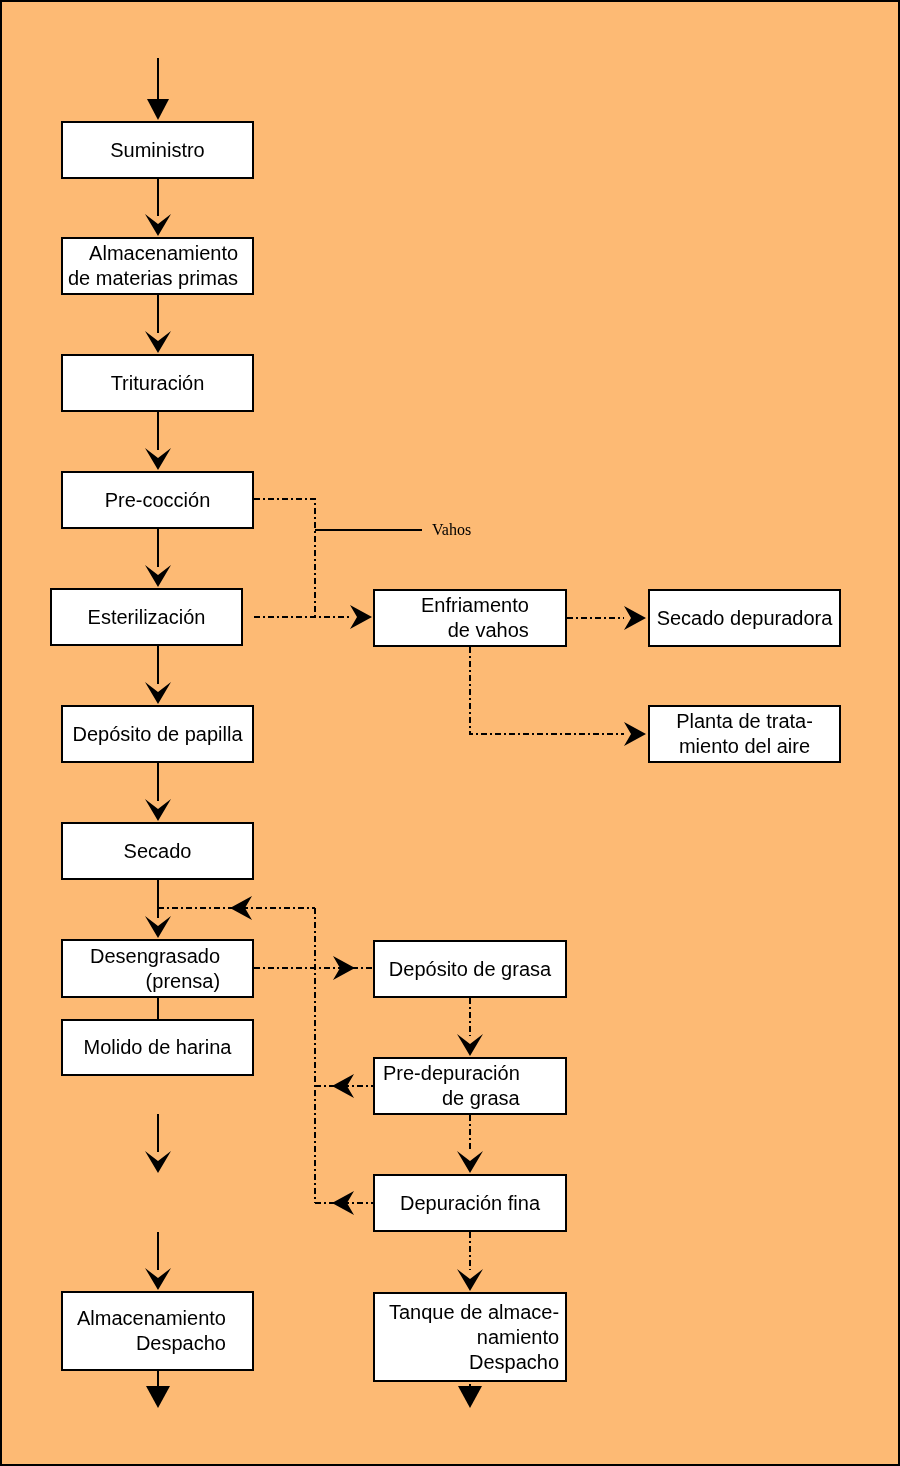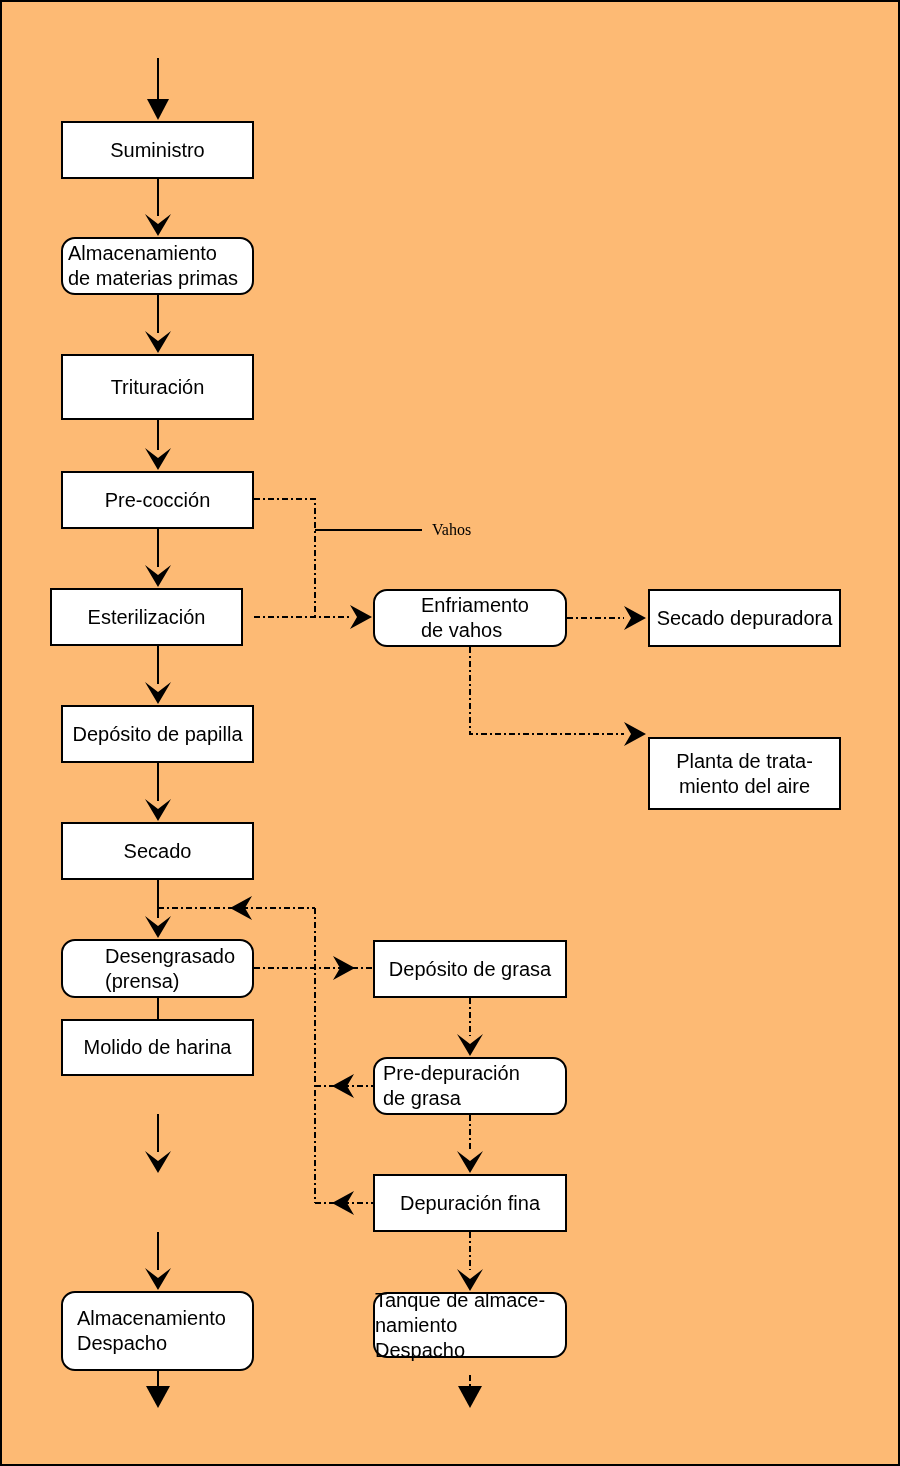--- a/index.html
+++ b/index.html
@@ -23,21 +23,21 @@
     background: #ffffff;
     border: 2px solid #000000;
     box-sizing: border-box;
     display: flex;
     align-items: center;
     font-size: 20px;
     line-height: 25px;
     color: #000000;
   }
   .node.center { justify-content: center; text-align: center; }
-  .node.left   { justify-content: flex-start; text-align: left; border-radius: 14px; }
+  .node.left   { justify-content: flex-start; text-align: right; }
   .node-label  { white-space: pre; }
   .float-label {
     position: absolute;
     font-size: 16px;
     line-height: 24px;
     color: #000000;
     white-space: pre;
     font-family: Liberation Serif, serif;
   }
 </style>
@@ -135,41 +135,41 @@
 
   <div class="node center" style="left:59px;top:119px;width:193px;height:58px">
     <span class="node-label">Suministro</span>
   </div>
 
   <div class="node left" style="left:59px;top:235px;width:193px;height:58px;padding-left:5px">
     <span class="node-label">Almacenamiento
 de materias primas</span>
   </div>
 
-  <div class="node center" style="left:59px;top:352px;width:193px;height:66px">
+  <div class="node center" style="left:59px;top:352px;width:193px;height:58px">
     <span class="node-label">Trituración</span>
   </div>
 
   <div class="node center" style="left:59px;top:469px;width:193px;height:58px">
     <span class="node-label">Pre-cocción</span>
   </div>
 
   <div class="node center" style="left:48px;top:586px;width:193px;height:58px">
     <span class="node-label">Esterilización</span>
   </div>
 
   <div class="node center" style="left:59px;top:703px;width:193px;height:58px">
     <span class="node-label">Depósito de papilla</span>
   </div>
 
   <div class="node center" style="left:59px;top:820px;width:193px;height:58px">
     <span class="node-label">Secado</span>
   </div>
 
-  <div class="node left" style="left:59px;top:937px;width:193px;height:59px;padding-left:42px">
+  <div class="node left" style="left:59px;top:937px;width:193px;height:59px;padding-left:27px">
     <span class="node-label">Desengrasado
 (prensa)</span>
   </div>
 
   <div class="node center" style="left:59px;top:1017px;width:193px;height:57px">
     <span class="node-label">Molido de harina</span>
   </div>
 
 
   <div class="node left" style="left:59px;top:1289px;width:193px;height:80px;padding-left:14px">
@@ -179,39 +179,39 @@
 
   <div class="node left" style="left:371px;top:587px;width:194px;height:58px;padding-left:46px">
     <span class="node-label">Enfriamento
 de vahos</span>
   </div>
 
   <div class="node center" style="left:646px;top:587px;width:193px;height:58px">
     <span class="node-label">Secado depuradora</span>
   </div>
 
-  <div class="node center" style="left:646px;top:735px;width:193px;height:73px">
+  <div class="node center" style="left:646px;top:703px;width:193px;height:58px">
     <span class="node-label">Planta de trata-
 miento del aire</span>
   </div>
 
   <div class="node center" style="left:371px;top:938px;width:194px;height:58px">
     <span class="node-label">Depósito de grasa</span>
   </div>
 
   <div class="node left" style="left:371px;top:1055px;width:194px;height:58px;padding-left:8px">
     <span class="node-label">Pre-depuración
 de grasa</span>
   </div>
 
   <div class="node center" style="left:371px;top:1172px;width:194px;height:58px">
     <span class="node-label">Depuración fina</span>
   </div>
 
-  <div class="node left" style="left:371px;top:1290px;width:194px;height:66px;padding-left:0">
+  <div class="node left" style="left:371px;top:1290px;width:194px;height:90px;padding-left:14px">
     <span class="node-label">Tanque de almace-
 namiento
 Despacho</span>
   </div>
 
   <div class="float-label" style="left:430px;top:516px">Vahos</div>
 
 </div>
 
 </body></html>

